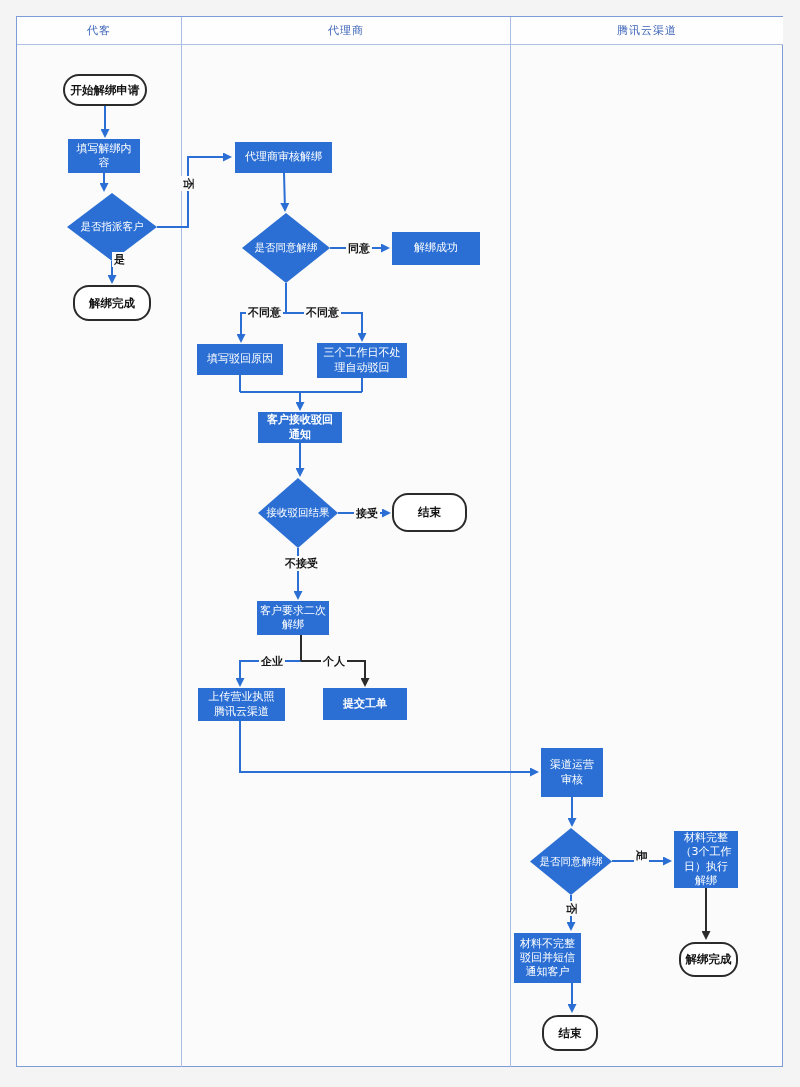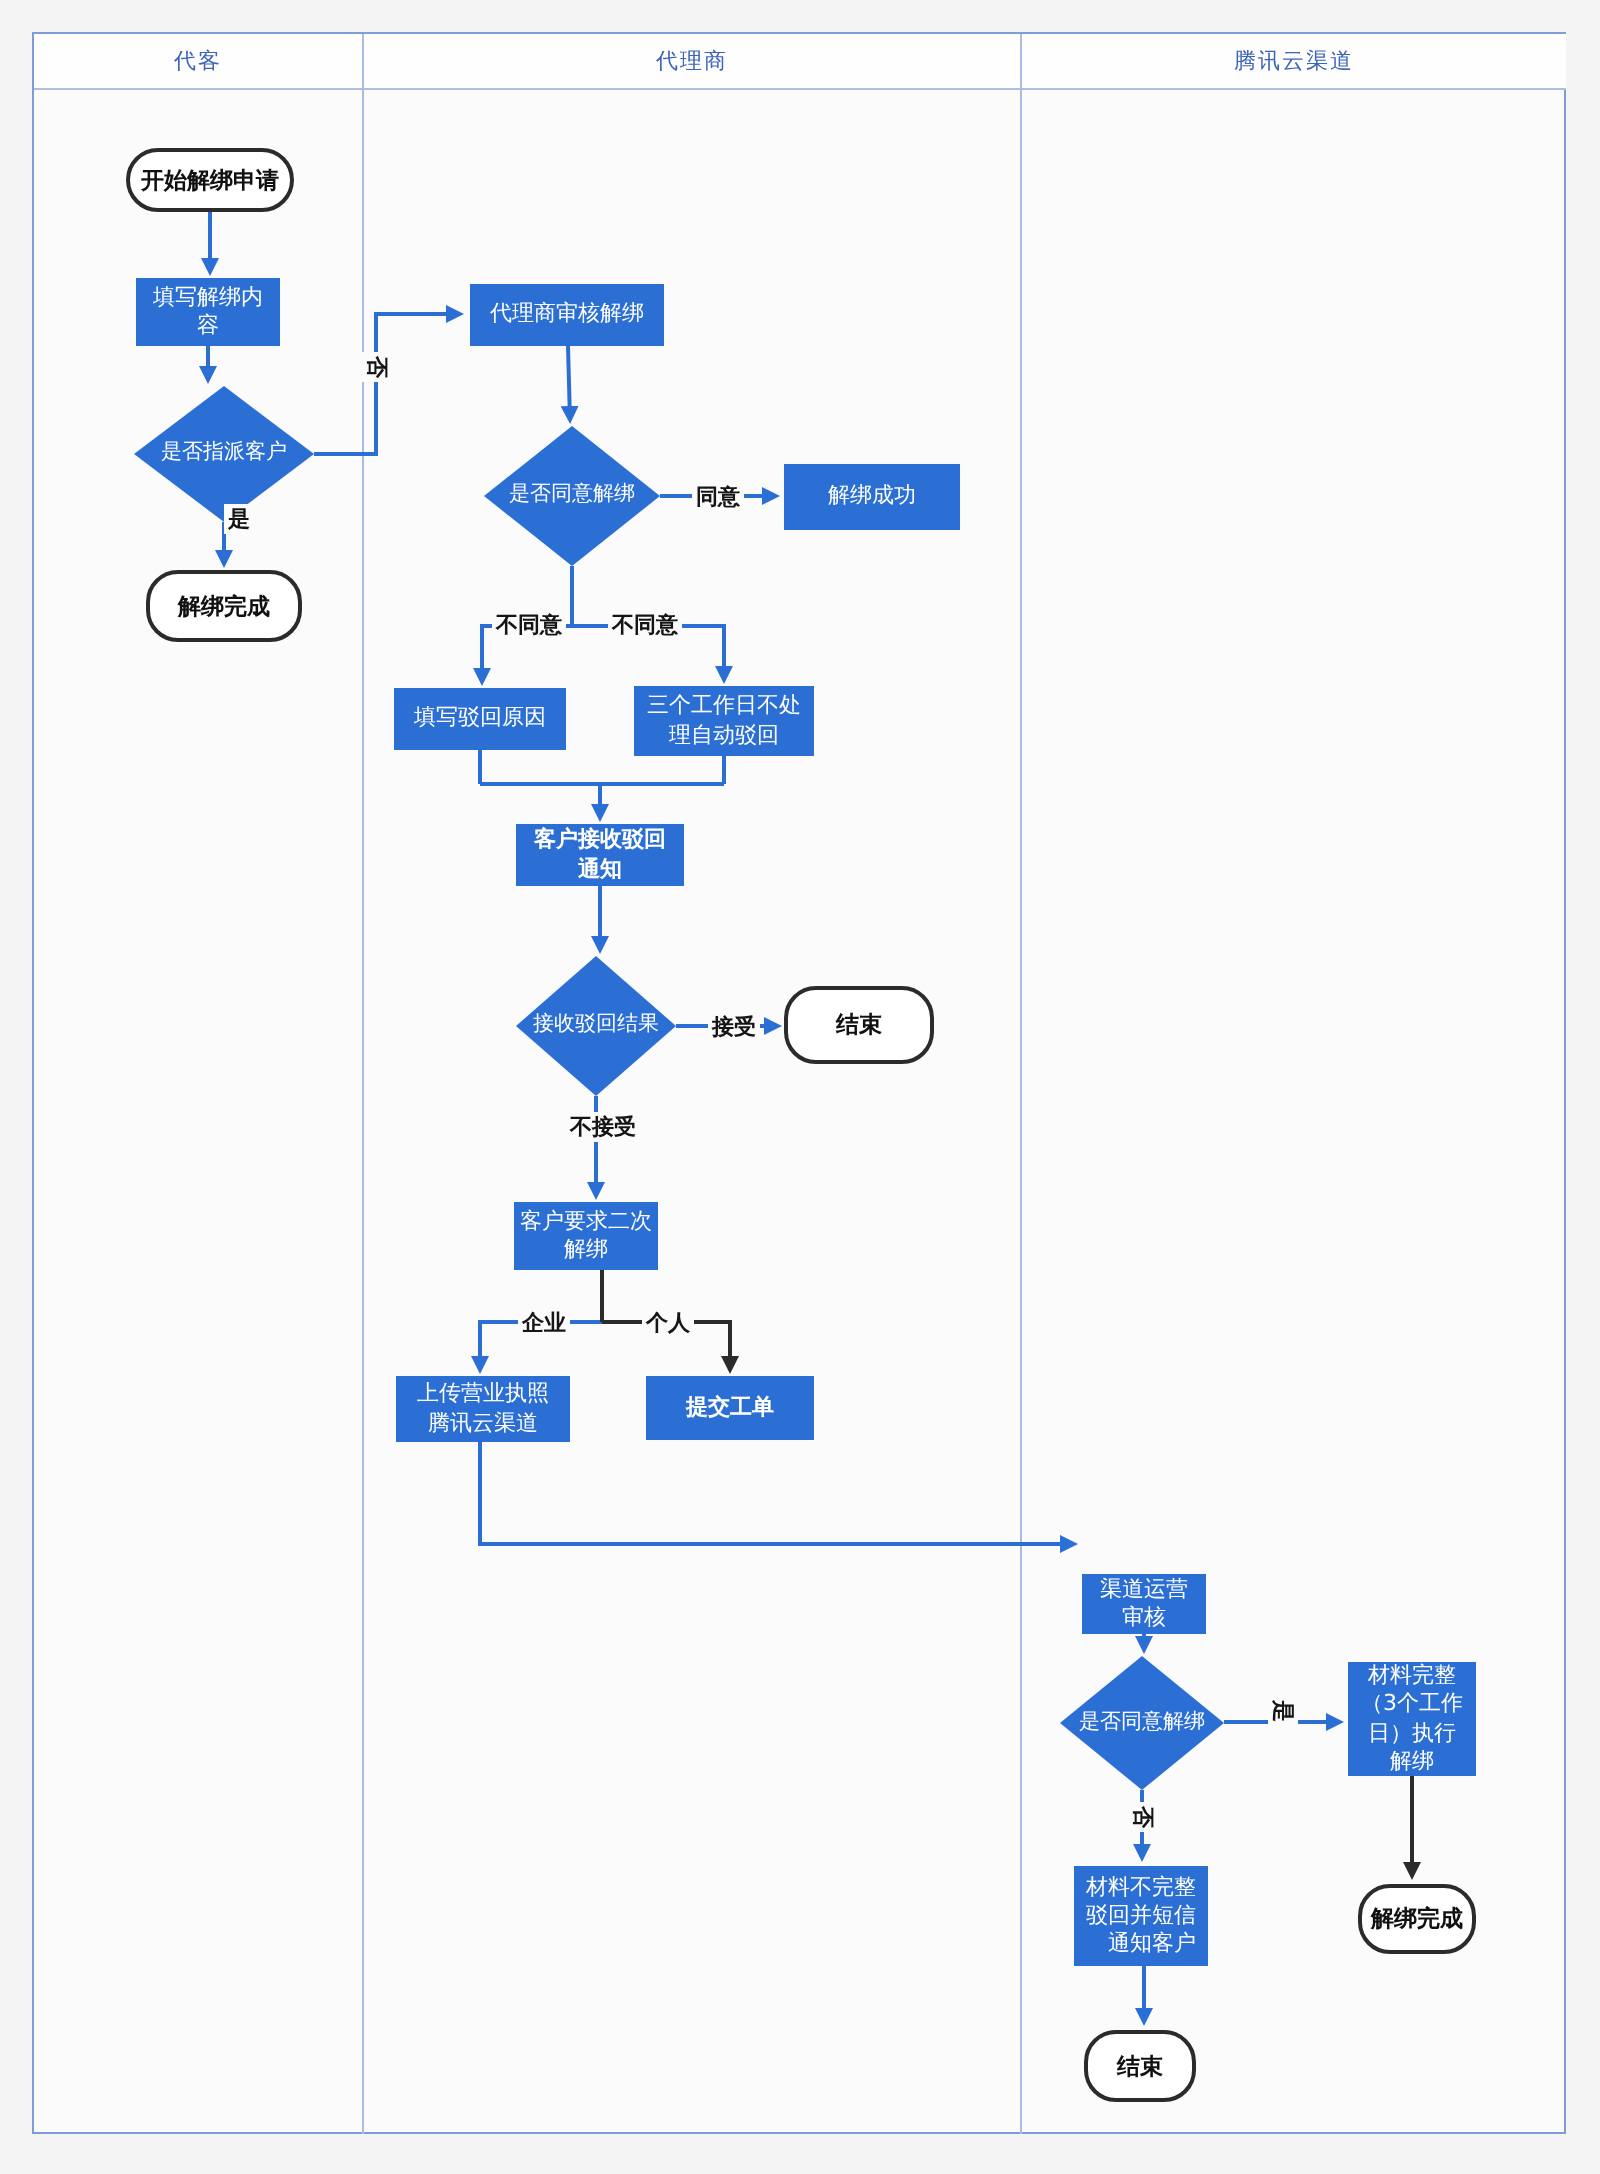--- a/index.html
+++ b/index.html
@@ -106,29 +106,29 @@
 <div class="node rect" style="left:258px;top:412px;width:84px;height:31px;font-weight:bold;">客户接收驳回
 通知</div>
 <div class="node diamond" style="left:258px;top:478px;width:80px;height:70px;">接收驳回结果</div>
 <div class="node terminator" style="left:392px;top:493px;width:75px;height:39px;">结束</div>
 <div class="node rect" style="left:257px;top:601px;width:72px;height:34px;">客户要求二次
 解绑</div>
 <div class="node rect" style="left:198px;top:688px;width:87px;height:33px;">上传营业执照
 腾讯云渠道</div>
 <div class="node rect" style="left:323px;top:688px;width:84px;height:32px;font-weight:bold;">提交工单</div>
 
-<div class="node rect" style="left:541px;top:787px;width:62px;height:30px;">渠道运营
+<div class="node rect" style="left:541px;top:748px;width:62px;height:49px;">渠道运营
 审核</div>
 <div class="node diamond" style="left:530px;top:828px;width:82px;height:67px;">是否同意解绑</div>
 <div class="node rect" style="left:674px;top:831px;width:64px;height:57px;">材料完整
 （3个工作
 日）执行
 解绑</div>
 <div class="node terminator" style="left:679px;top:942px;width:59px;height:35px;">解绑完成</div>
-<div class="node rect" style="left:537px;top:933px;width:67px;height:50px;text-align:right;">材料不完整
+<div class="node rect" style="left:514px;top:933px;width:67px;height:50px;">材料不完整
 驳回并短信
 通知客户</div>
 <div class="node terminator" style="left:542px;top:1015px;width:56px;height:36px;">结束</div>
 
 <div class="elabel rot" style="left:181px;top:176px;">否</div>
 <div class="elabel" style="left:112px;top:252px;">是</div>
 <div class="elabel" style="left:346px;top:241px;">同意</div>
 <div class="elabel" style="left:246px;top:305px;">不同意</div>
 <div class="elabel" style="left:304px;top:305px;">不同意</div>
 <div class="elabel" style="left:354px;top:506px;">接受</div>

